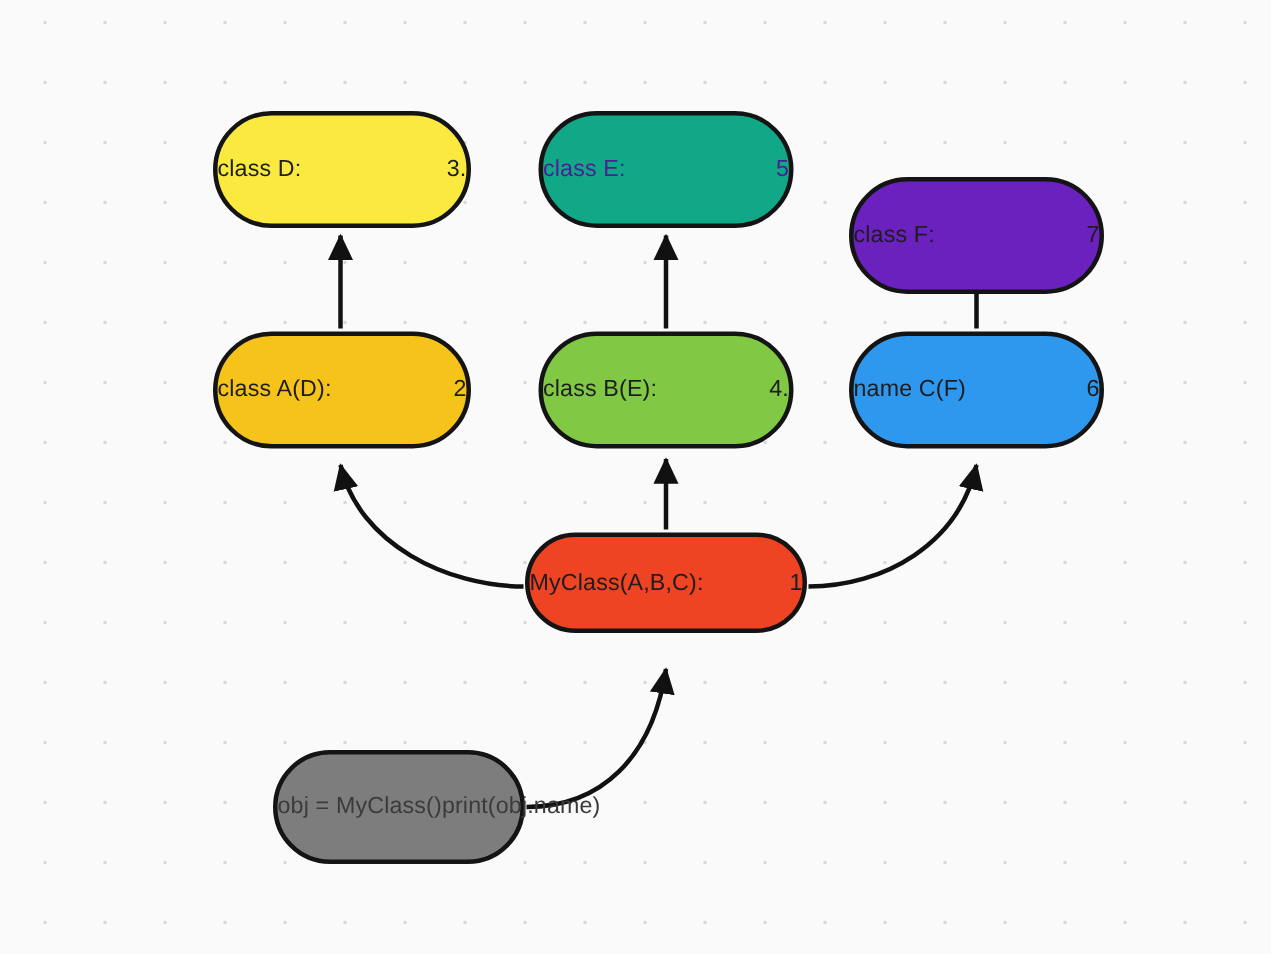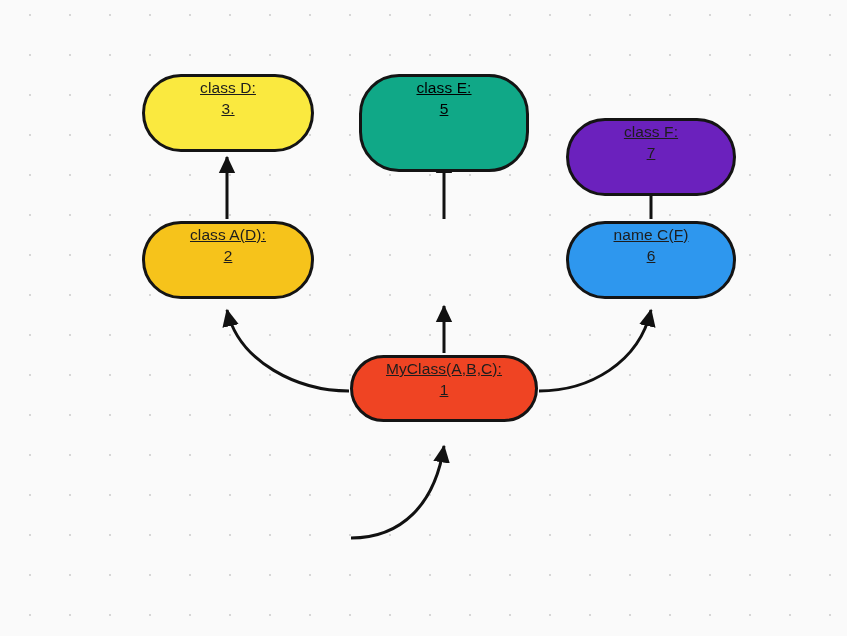--- a/index.html
+++ b/index.html
@@ -30,29 +30,28 @@
     width: 847px;
     height: 636px;
     pointer-events: none;
   }
   .node {
     position: absolute;
     box-sizing: border-box;
     border: 3px solid #141414;
     border-radius: 40px;
     display: flex;
-    flex-direction: column;
+    flex-direction: row;
     align-items: center;
-    justify-content: flex-start;
+    justify-content: space-between;
     text-align: center;
     line-height: 1.38;
     font-size: 15.5px;
     color: #1d1d1d;
     letter-spacing: 0.1px;
-    text-decoration: underline;
   }
   .node .ln {
     display: block;
     white-space: nowrap;
   }
   .node.dim-text {
     color: #3b3b3b;
   }
 </style>
 </head>
@@ -80,40 +79,48 @@
     <path d="M 539 391 C 589 391 639 363 651 310" fill="none" stroke="#111111" stroke-width="3" marker-end="url(#ah)"></path>
 
     <path d="M 351 538 C 401 538 435 505 444 446" fill="none" stroke="#111111" stroke-width="3" marker-end="url(#ah)"></path>
   </svg>
 
   <div class="node" style="left: 142px; top: 74px; width: 172px; height: 78px; background: rgb(250, 233, 63); border-color: rgb(20, 20, 20); color: rgb(29, 29, 29);">
     <span class="ln">class D:</span>
     <span class="ln">3.</span>
   </div>
 
-  <div class="node" style="left: 359px; top: 74px; width: 170px; height: 98px; background: rgb(16, 168, 135); border-color: rgb(20, 20, 20); color: #000000;">
+  <div class="node" style="left: 359px; top: 74px; width: 170px; height: 78px; background: rgb(16, 168, 135); border-color: rgb(20, 20, 20); color: #4c1d95;">
     <span class="ln">class E:</span>
     <span class="ln">5</span>
   </div>
 
   <div class="node" style="left: 566px; top: 74px; width: 170px; height: 78px; background: rgb(107, 33, 189); border-color: rgb(20, 20, 20); color: rgb(29, 29, 29); margin-top: 44px;">
     <span class="ln">class F:</span>
     <span class="ln">7</span>
   </div>
 
   <div class="node" style="left: 142px; top: 221px; width: 172px; height: 78px; background: rgb(246, 195, 27); border-color: rgb(20, 20, 20); color: rgb(29, 29, 29);">
     <span class="ln">class A(D):</span>
     <span class="ln">2</span>
   </div>
 
+  <div class="node" style="left: 359px; top: 221px; width: 170px; height: 78px; background: rgb(129, 201, 68); border-color: rgb(20, 20, 20); color: rgb(29, 29, 29);">
+    <span class="ln">class B(E):</span>
+    <span class="ln">4.</span>
+  </div>
 
   <div class="node" style="left: 566px; top: 221px; width: 170px; height: 78px; background: rgb(46, 151, 238); border-color: rgb(20, 20, 20); color: rgb(29, 29, 29);">
     <span class="ln">name C(F)</span>
     <span class="ln">6</span>
   </div>
 
   <div class="node" style="left: 350px; top: 355px; width: 188px; height: 67px; background: rgb(239, 68, 35); border-color: rgb(20, 20, 20); color: rgb(29, 29, 29);">
     <span class="ln">MyClass(A,B,C):</span>
     <span class="ln">1</span>
   </div>
 
+  <div class="node dim-text" style="left: 182px; top: 500px; width: 168px; height: 76px; background: rgb(125, 125, 125); border-color: rgb(20, 20, 20); color: rgb(59, 59, 59);">
+    <span class="ln">obj = MyClass()</span>
+    <span class="ln">print(obj.name)</span>
+  </div>
 
 </div>
 
 </body></html>

